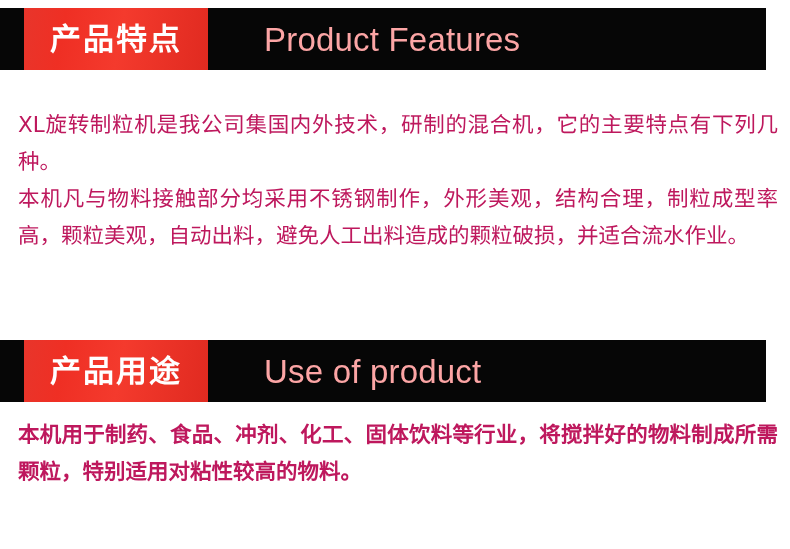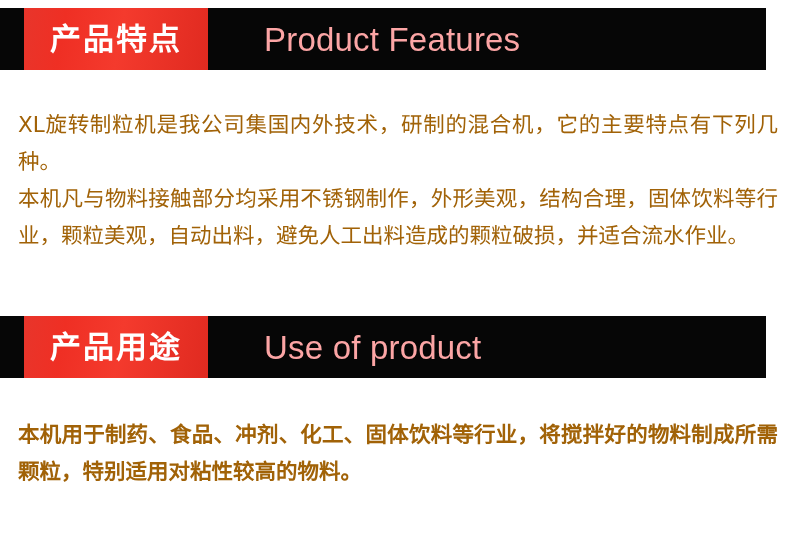--- a/index.html
+++ b/index.html
@@ -66,55 +66,55 @@
     line-height: 1;
     white-space: nowrap;
     font-family: Liberation Sans, sans-serif;
   }
 
   
   .body-block {
     position: absolute;
     left: 18px;
     width: 760px;
-    color: #a16207;
+    color: #be185d;
     font-size: 21.5px;
     line-height: 37px;
     font-family: "DejaVu Sans", "Liberation Sans", sans-serif;
     letter-spacing: 0px;
   }
 
   .body-block p {
     margin: 0;
     text-align: justify;
     text-justify: inter-ideograph;
   }
 
   
   #header-features { top: 8px; }
-  #header-use      { top: 316px; }
+  #header-use      { top: 340px; }
 
   #features-body { top: 106px; }
   #use-body      { top: 416px; font-weight: bold; }
 </style>
 </head>
 <body>
 
 <div class="page">
 
   <div class="section-header" id="header-features">
     <div class="header-badge">
       <span class="header-badge-text">产品特点</span>
     </div>
     <div class="header-en">Product Features</div>
   </div>
 
   <div class="body-block" id="features-body">
     <p>XL旋转制粒机是我公司集国内外技术，研制的混合机，它的主要特点有下列几种。</p>
-    <p>本机凡与物料接触部分均采用不锈钢制作，外形美观，结构合理，固体饮料等行业，颗粒美观，自动出料，避免人工出料造成的颗粒破损，并适合流水作业。</p>
+    <p>本机凡与物料接触部分均采用不锈钢制作，外形美观，结构合理，制粒成型率高，颗粒美观，自动出料，避免人工出料造成的颗粒破损，并适合流水作业。</p>
   </div>
 
   <div class="section-header" id="header-use">
     <div class="header-badge">
       <span class="header-badge-text">产品用途</span>
     </div>
     <div class="header-en">Use of product</div>
   </div>
 
   <div class="body-block" id="use-body">

